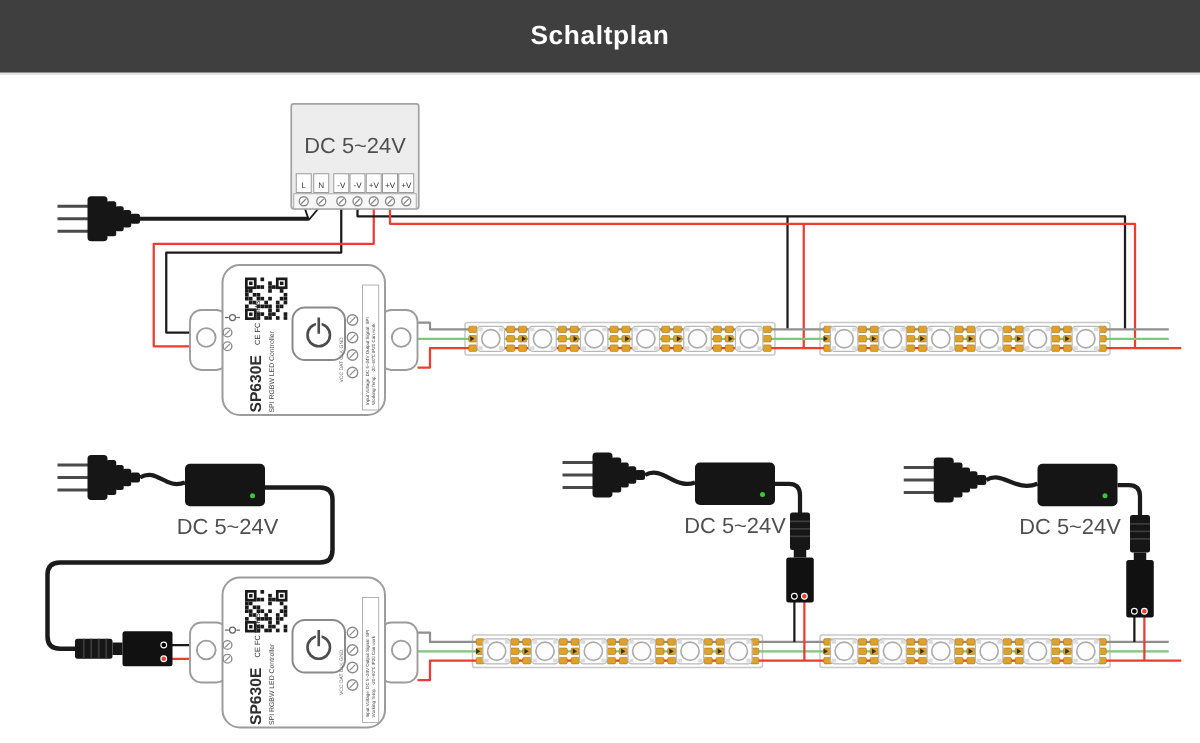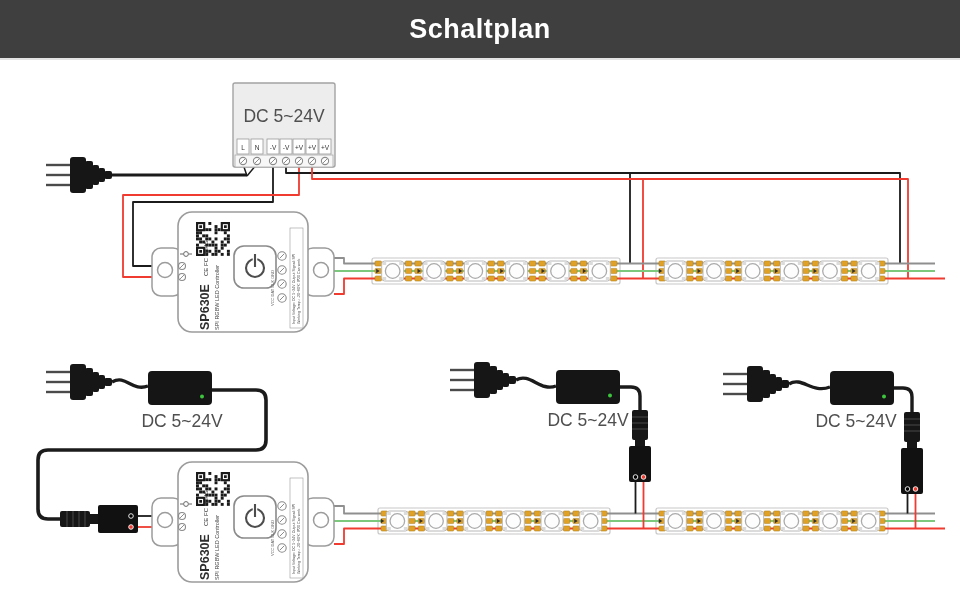--- a/index.html
+++ b/index.html
@@ -1,20 +1,20 @@
 <!DOCTYPE html>
 <html><head>
 <meta charset="utf-8">
 <style>
   html,body{margin:0;padding:0;background:#fff;}
   .stage{width:960px;height:594px;position:relative;overflow:hidden;background:#fff;
          font-family:"Liberation Sans",sans-serif;}
   .header{height:58px;display:flex;align-items:center;justify-content:center;
           border-bottom:2px solid #e3e3e3;}
-  .header span{color:#fff;font-size:27px;font-weight:bold;letter-spacing:.5px;}
+  .header span{color:#fff;font-size:21px;font-weight:bold;letter-spacing:.5px;}
   svg{display:block;}
   path.wire{fill:none;stroke-linejoin:round;stroke-linecap:butt;}
   text{font-family:"Liberation Sans",sans-serif;}
   .big-label{font-size:17.5px;fill:#4f4f4f;}
 </style>
 </head>
 <body>
 
 <div class="stage">
   <div class="header" style="background: rgb(63, 63, 63);">

